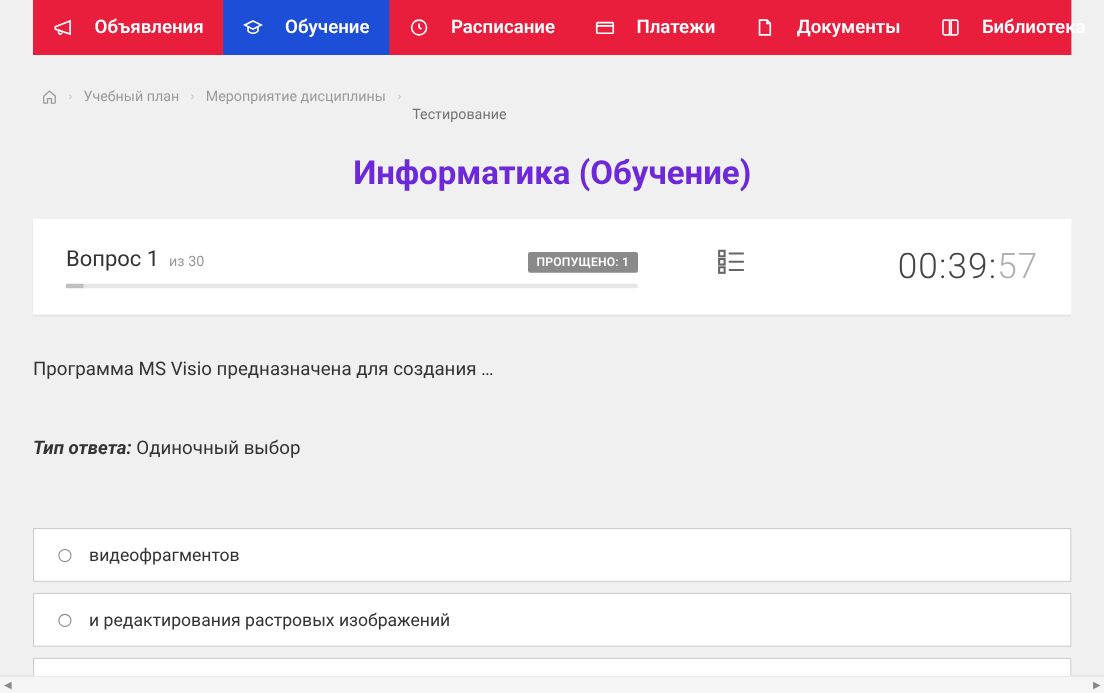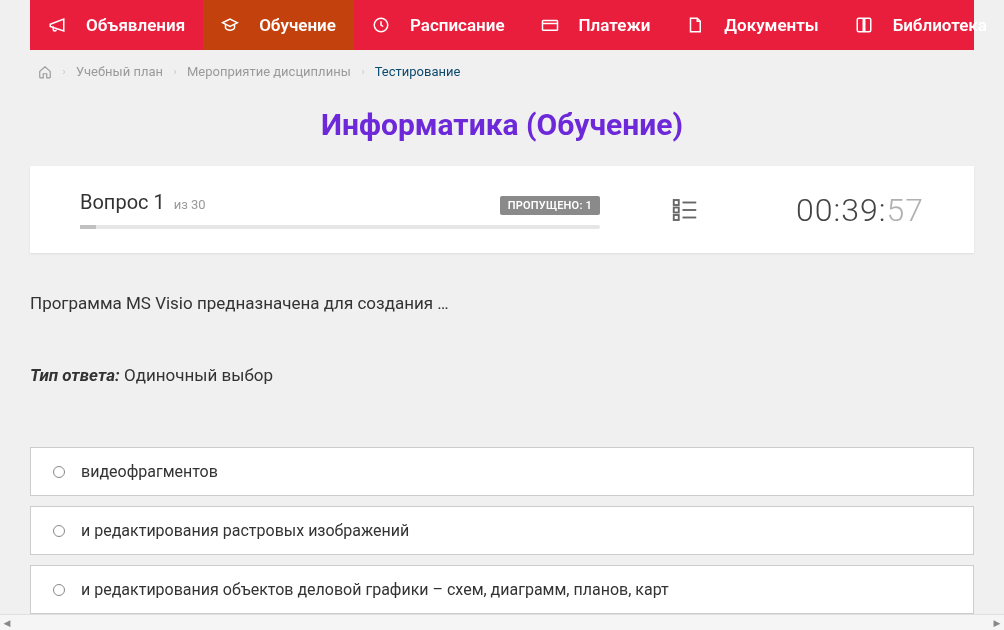--- a/index.html
+++ b/index.html
@@ -43,21 +43,21 @@
       display: flex;
       align-items: center;
       padding: 0 18px;
       color: #fff;
       font-size: 17px;
       font-weight: 600;
       cursor: pointer;
       gap: 20px;
     }
     .nav-item.active {
-      background: #c2410c;
+      background: #1d4ed8;
     }
     .nav-icon {
       display: inline-flex;
       align-items: center;
       justify-content: center;
     }
     .chevron-down {
       margin-left: 4px;
     }
     
@@ -68,41 +68,42 @@
       align-items: center;
       gap: 8px;
       color: #9a9a9a;
       font-size: 13px;
     }
     .breadcrumb-link {
       color: #9a9a9a;
       cursor: pointer;
     }
     .breadcrumb-current {
-      color: #0c4a6e;
+      color: #737373;
+      margin-top: 33px;
     }
     .breadcrumb-sep {
       color: #ccc;
       font-size: 10px;
     }
     
     .page-title {
       text-align: center;
       color: #6d28d9;
       font-size: 30px;
       font-weight: 700;
       margin: 14px 0 24px 0;
     }
     
     .status-panel {
       margin: 0 30px 40px 30px;
       background: #fff;
       display: flex;
-      align-items: center;
-      padding: 24px 50px;
+      align-items: flex-start;
+      padding: 24px 30px;
       box-shadow: 0 1px 2px rgba(0,0,0,0.08);
     }
     .question-block {
       flex: 0 0 auto;
       width: 520px;
     }
     .question-header {
       display: flex;
       align-items: baseline;
       justify-content: space-between;

